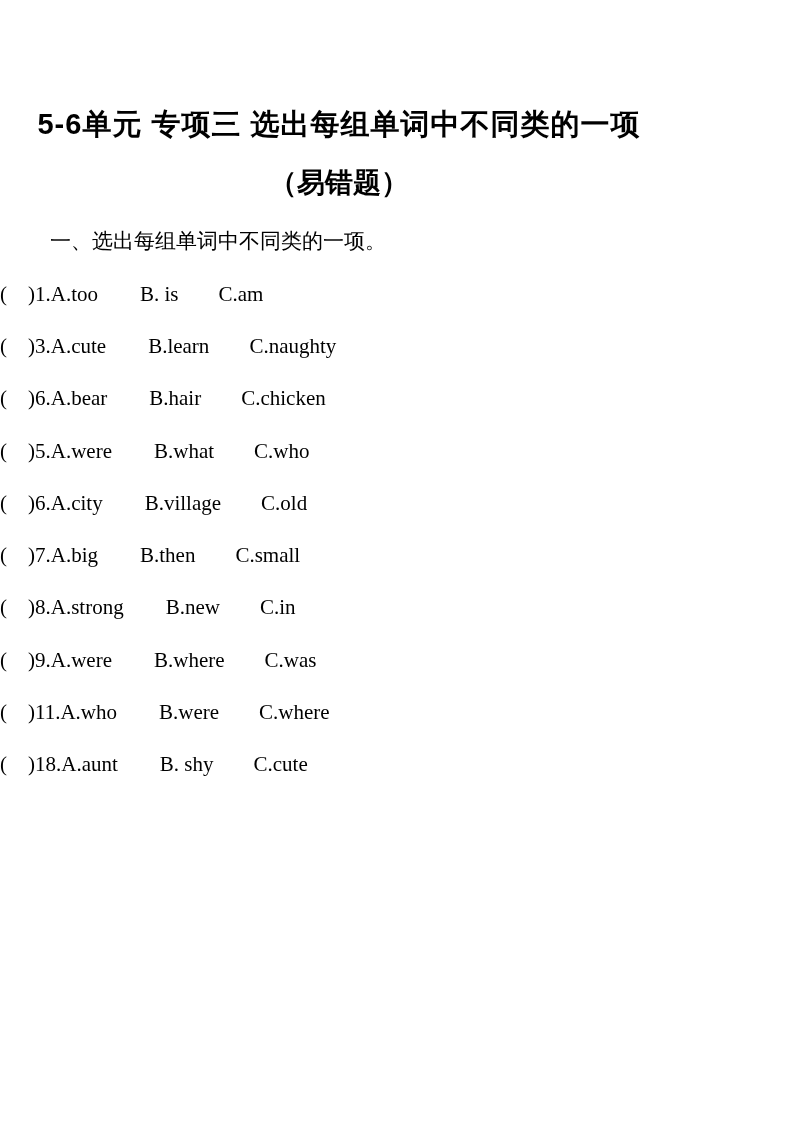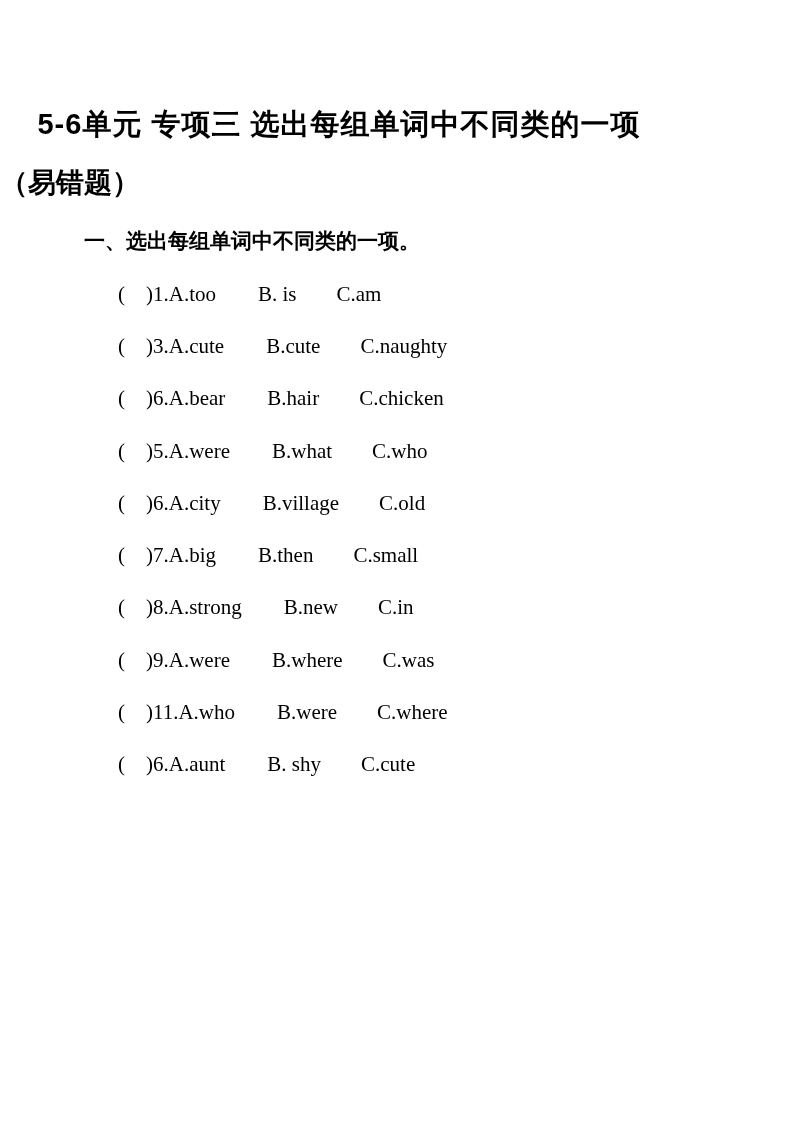--- a/index.html
+++ b/index.html
@@ -22,40 +22,39 @@
     font-family: "Liberation Sans", "DejaVu Sans", sans-serif;
     font-weight: 700;
     font-size: 29px;
     line-height: 36px;
     letter-spacing: 1px;
     color: #000000;
   }
   .subtitle {
     margin: 0;
     margin-top: 23px;
-    text-align: left;
+    text-align: center;
     font-family: "Liberation Sans", "DejaVu Sans", sans-serif;
     font-weight: 700;
     font-size: 28px;
     line-height: 36px;
     color: #000000;
   }
   .section-heading {
     margin: 0;
     margin-top: 26px;
-    padding-left: 84px;
+    padding-left: 50px;
     font-family: "Liberation Serif", "DejaVu Serif", serif;
-    font-weight: 700;
+    font-weight: 400;
     font-size: 21px;
     line-height: 28px;
     color: #000000;
   }
   .questions {
     margin-top: 13px;
-    padding-left: 118px;
   }
   .q-row {
     display: flex;
     align-items: center;
     height: 52.3px;
     font-family: "Liberation Serif", "DejaVu Serif", serif;
     font-size: 21px;
     color: #000000;
   }
   .q-left, .q-opt {
@@ -83,21 +82,21 @@
 
     <div class="q-row">
       <span class="q-left">(    )1.A.too</span>
       <span class="q-opt b">B. is</span>
       <span class="q-opt c">C.am</span>
     </div>
 
 
     <div class="q-row">
       <span class="q-left">(    )3.A.cute</span>
-      <span class="q-opt b">B.cute</span>
+      <span class="q-opt b">B.learn</span>
       <span class="q-opt c">C.naughty</span>
     </div>
 
     <div class="q-row">
       <span class="q-left">(    )6.A.bear</span>
       <span class="q-opt b">B.hair</span>
       <span class="q-opt c">C.chicken</span>
     </div>
 
     <div class="q-row">
@@ -132,20 +131,20 @@
 
 
     <div class="q-row">
       <span class="q-left">(    )11.A.who</span>
       <span class="q-opt b">B.were</span>
       <span class="q-opt c">C.where</span>
     </div>
 
 
     <div class="q-row">
-      <span class="q-left">(    )6.A.aunt</span>
+      <span class="q-left">(    )18.A.aunt</span>
       <span class="q-opt b">B. shy</span>
       <span class="q-opt c">C.cute</span>
     </div>
 
 
   </div>
 </div>
 
 </body></html>

